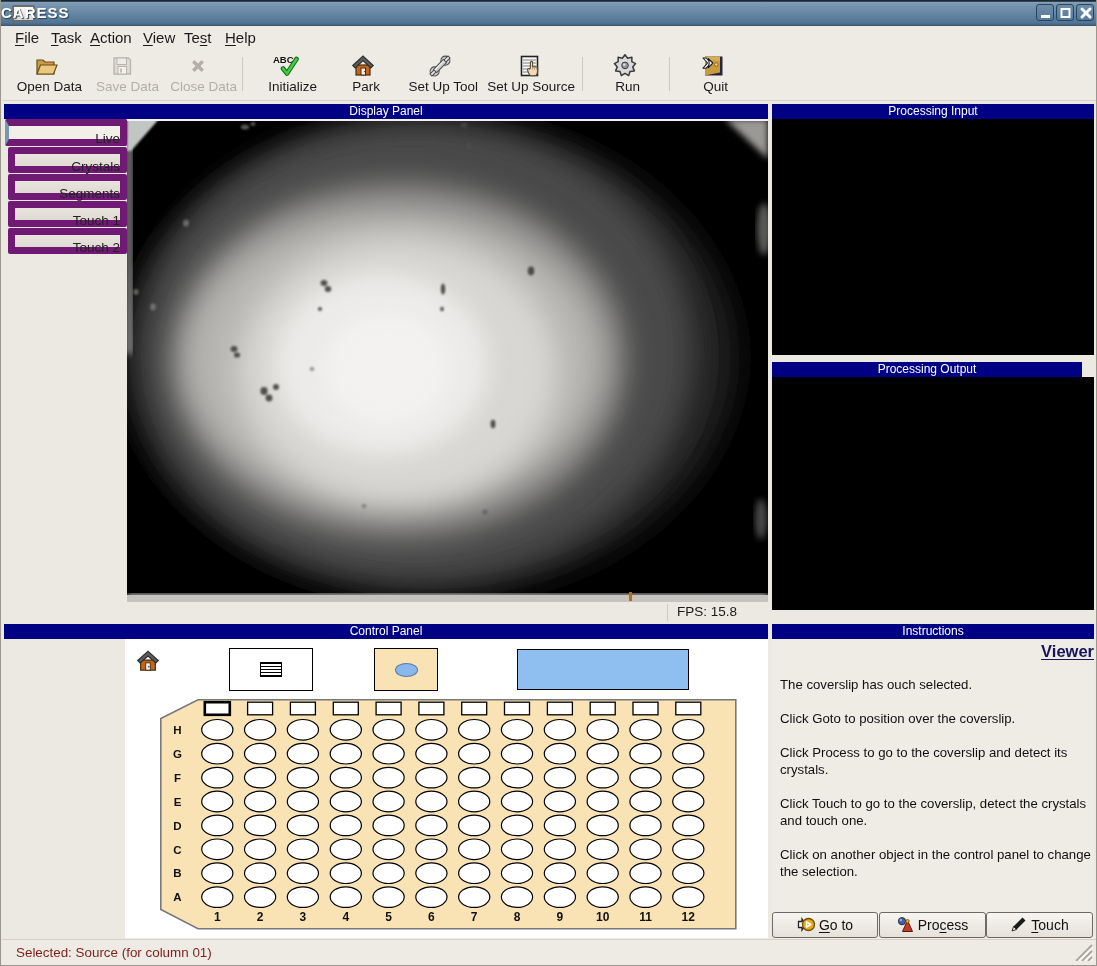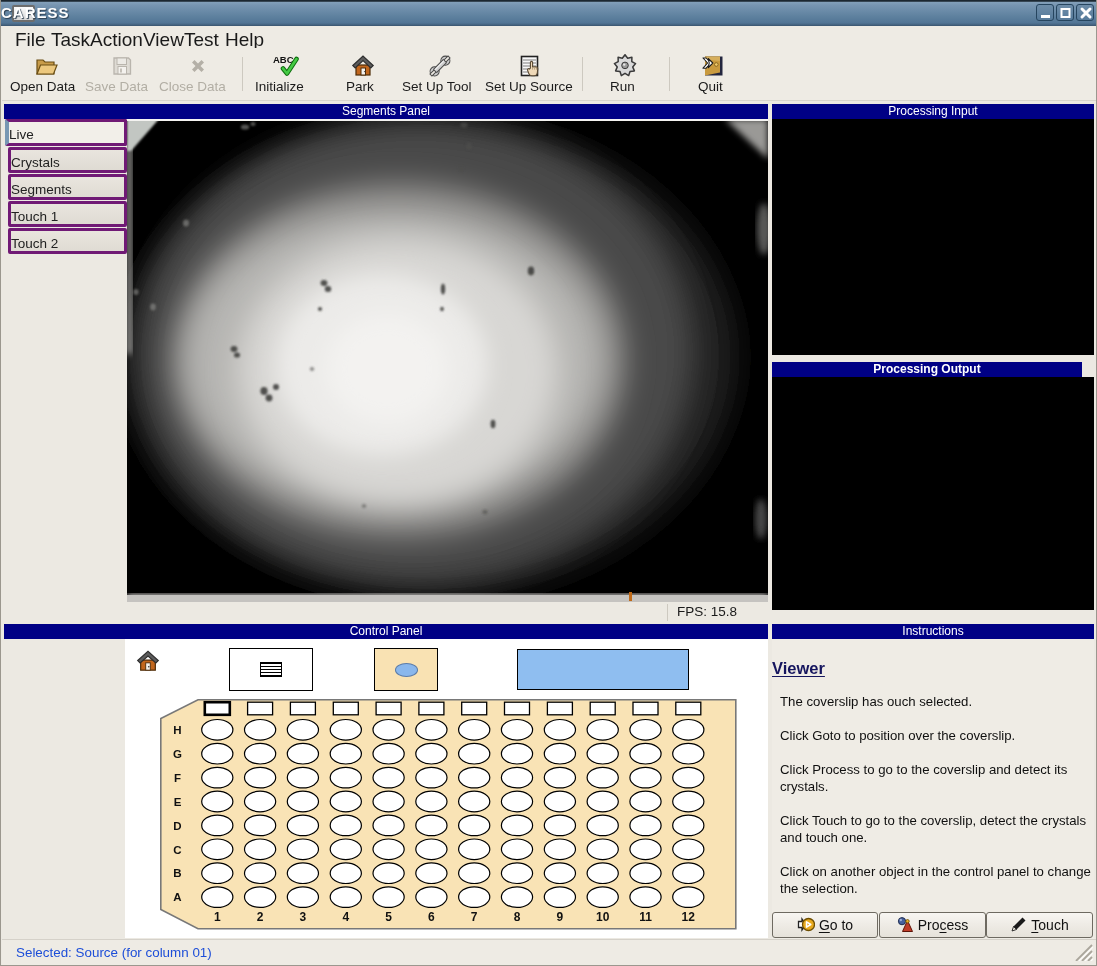--- a/index.html
+++ b/index.html
@@ -21,58 +21,58 @@
 #titleicon { position:absolute; left:11px; top:5px; width:23px; height:17px;
   background:linear-gradient(#fbfbfb,#d9d9d9); border:2px solid #6d6d6d; border-radius:2px;}
 #title { position:absolute; left:0; top:4px; width:1056px; text-align:left;
   color:#fff; font-size:15px; font-weight:bold; letter-spacing:1px;
   text-shadow:1px 1px 1px #2c3e50; }
 .winbtn { position:absolute; top:4px; width:18px; height:17px; border:1px solid #26455f;
   border-radius:3px; background:linear-gradient(#6e8da9,#567a9a); }
 .winbtn svg { position:absolute; left:0; top:0; }
 
 #menubar { position:absolute; left:1px; top:26px; width:1095px; height:22px;
-  background:#eeebe4; font-size:19px; color:#1a1a1a; }
+  background:#eeebe4; font-size:15px; color:#1a1a1a; }
 #menubar span { position:absolute; top:3px; }
 #menubar u { text-decoration:underline; text-underline-offset:2px; }
 
 #toolbar { position:absolute; left:1px; top:48px; width:1095px; height:53px;
   background:#eeebe4; border-bottom:1px solid #d8d4cc; }
-.tbitem { position:absolute; top:5px; text-align:left; font-size:13.5px; color:#1a1a1a; }
+.tbitem { position:absolute; top:5px; text-align:right; font-size:13.5px; color:#1a1a1a; }
 .tbitem.dis { color:#b2aea4; }
 .tbitem .ticon { display:block; margin:0 auto 0 auto; width:26px; height:26px; }
 .tbsep { position:absolute; top:9px; width:1px; height:34px; background:#cdc9c0; }
 
 .phead { position:absolute; height:15px; background:#000085; color:#fff;
   font-size:12px; text-align:center; line-height:14px; }
 
-.tab { position:absolute; left:7px; width:119px; height:26px; text-align:left;
+.tab { position:absolute; left:7px; width:119px; height:26px; text-align:right;
   font-size:13.5px; color:#222; line-height:25px;
-  background:linear-gradient(#e9e5de,#dfdbd3); border:3px solid #701a75; border-radius:2px; }
+  background:linear-gradient(#e9e5de,#dfdbd3); border:7px solid #701a75; border-radius:2px; }
 #tab-live { left:4px; width:122px; height:27px; line-height:26px;
   background:#f2efe9; border-left:4px solid #7797b3; }
 
 .blackp { position:absolute; background:#000; }
 
 #ctl-canvas { position:absolute; left:124px; top:639px; width:643px; height:299px; background:#fff; }
 .ctlbox { position:absolute; border:1.5px solid #000; }
 
 #instr { position:absolute; left:771px; top:639px; width:322px; height:300px;
   background:#efece5; font-size:13.2px; color:#101010; }
-#instr h2 { text-align:left; font-size:16.5px; color:#15155e; margin-top:20px;
+#instr h2 { text-align:right; font-size:16.5px; color:#15155e; margin-top:3px;
   text-decoration:underline; text-underline-offset:2px; }
 #instr p { margin:17px 0 0 8px; line-height:17px; }
 .ibtn { position:absolute; top:912px; height:26px; border:1px solid #6e6a61; border-radius:3px;
   background:linear-gradient(#f8f6f2 0%,#efece6 45%,#e6e2da 100%);
   font-size:14px; color:#111; text-align:center; line-height:24px; }
 .ibtn u { text-underline-offset:2px; }
 .ibtn svg { vertical-align:-3px; margin-right:4px; }
 
 #statusbar { position:absolute; left:1px; top:939px; width:1095px; height:26px;
-  background:#eeebe4; border-top:1px solid #d5d1c9; font-size:13.4px; color:#1d4ed8; }
+  background:#eeebe4; border-top:1px solid #d5d1c9; font-size:13.4px; color:#7f1d1d; }
 #statusbar .txt { position:absolute; left:14px; top:5px; }
 </style>
 </head>
 <body>
 
 <div id="titlebar">
   <div id="titleicon"></div>
   <div id="title">CARESS</div>
   <div class="winbtn" style="left:1035px;">
     <svg width="18" height="17">
@@ -169,24 +169,24 @@
     <svg width="26" height="26" viewBox="0 0 26 26">
       <rect x="5" y="3.5" width="17.5" height="19" fill="#23263e"></rect>
       <path d="M5 3.5 L20 3.5 L20 19.5 L5 22.5 Z" fill="#c99a3e"></path>
       <path d="M5 3.5 L20 3.5 L20 8 L5 6.5 Z" fill="#dcb668" opacity="0.7"></path>
       <circle cx="16.3" cy="11.5" r="1.8" fill="#f0c96a" stroke="#7a5a18" stroke-width="0.8"></circle>
       <path d="M3 5 L6.2 5 L10.8 10 L6.2 15.2 L3 15.2 L7.6 10 Z" fill="#fff" stroke="#1a1a1a" stroke-width="1.1" stroke-linejoin="round"></path>
       <path d="M8.4 5.6 L12.8 10 L8.4 14.6 L9.2 10 Z" fill="#fff" stroke="#1a1a1a" stroke-width="1.1" stroke-linejoin="round"></path>
     </svg></span>Quit</div>
 </div>
 
-<div class="phead" style="left:3px; top:104px; width:764px;">Segments Panel</div>
+<div class="phead" style="left:3px; top:104px; width:764px;">Display Panel</div>
 <div class="phead" style="left:771px; top:104px; width:322px;">Processing Input</div>
 <div class="blackp" style="left:771px; top:119px; width:322px; height:236px;"></div>
-<div class="phead" style="left:771px; top:362px; width:310px;font-weight:bold;">Processing Output</div>
+<div class="phead" style="left:771px; top:362px; width:310px;">Processing Output</div>
 <div class="blackp" style="left:771px; top:377px; width:322px; height:233px;"></div>
 <div class="phead" style="left:3px; top:624px; width:764px;">Control Panel</div>
 <div class="phead" style="left:771px; top:624px; width:322px;">Instructions</div>
 
 <div class="tab" id="tab-live" style="top:119px;">Live</div>
 <div class="tab" style="top:147px;">Crystals</div>
 <div class="tab" style="top:174px;">Segments</div>
 <div class="tab" style="top:201px;">Touch 1</div>
 <div class="tab" style="top:228px;">Touch 2</div>
 

